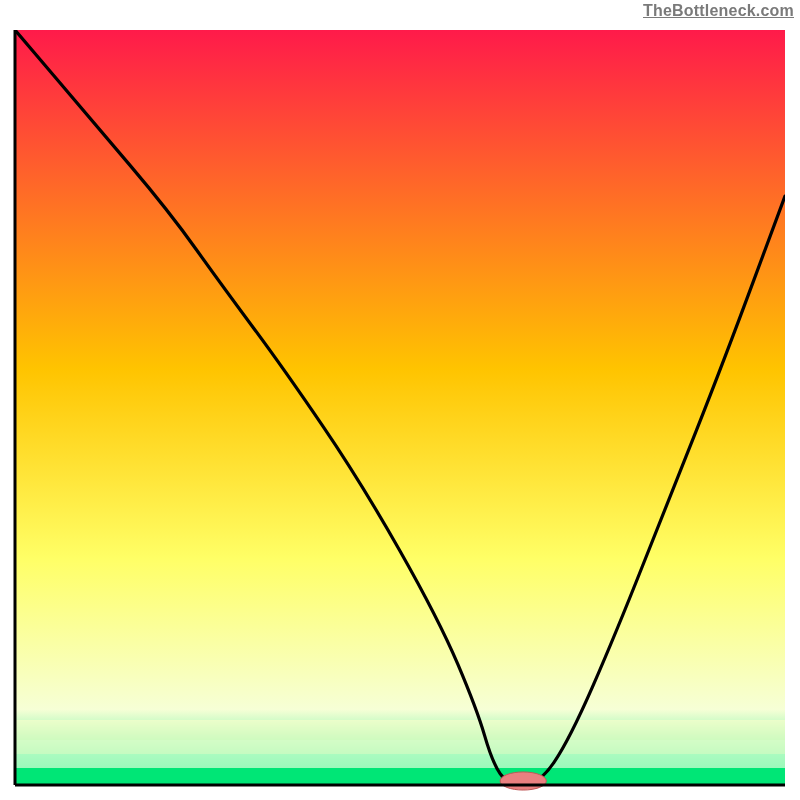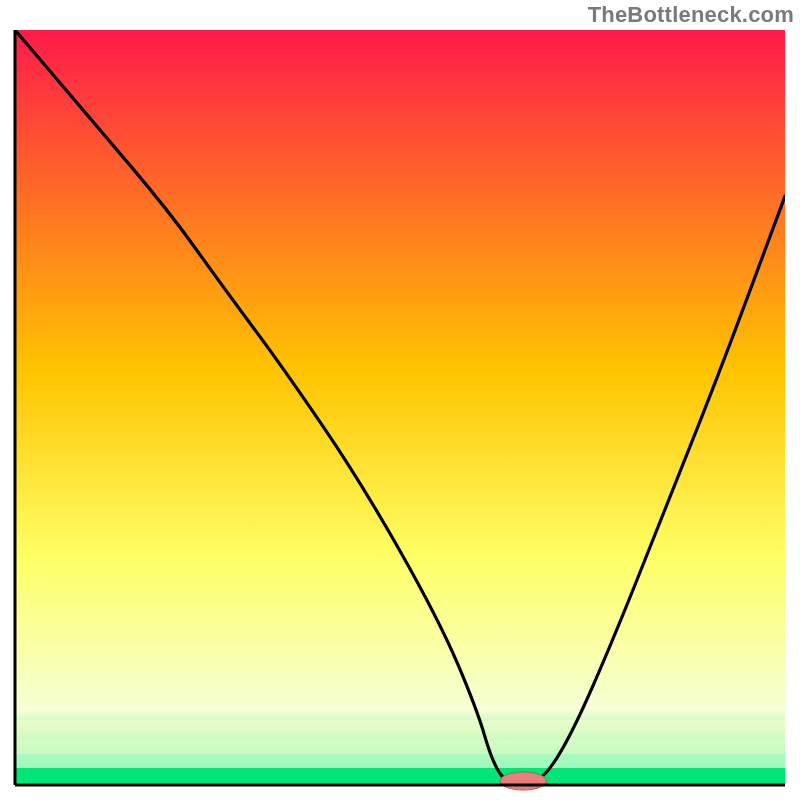--- a/index.html
+++ b/index.html
@@ -13,25 +13,26 @@
   }
   .stage {
     position: relative;
     width: 800px;
     height: 800px;
   }
   .watermark {
     position: absolute;
     top: 2px;
     right: 6px;
-    font-size: 22px;
+    font-size: 16px;
     font-weight: 600;
     color: #7a7a7a;
     letter-spacing: 0.2px;
     z-index: 5;
+    text-decoration: underline;
   }
   svg {
     display: block;
   }
 </style>
 </head>
 <body>
 
 <div class="stage">
   <div class="watermark">TheBottleneck.com</div>

